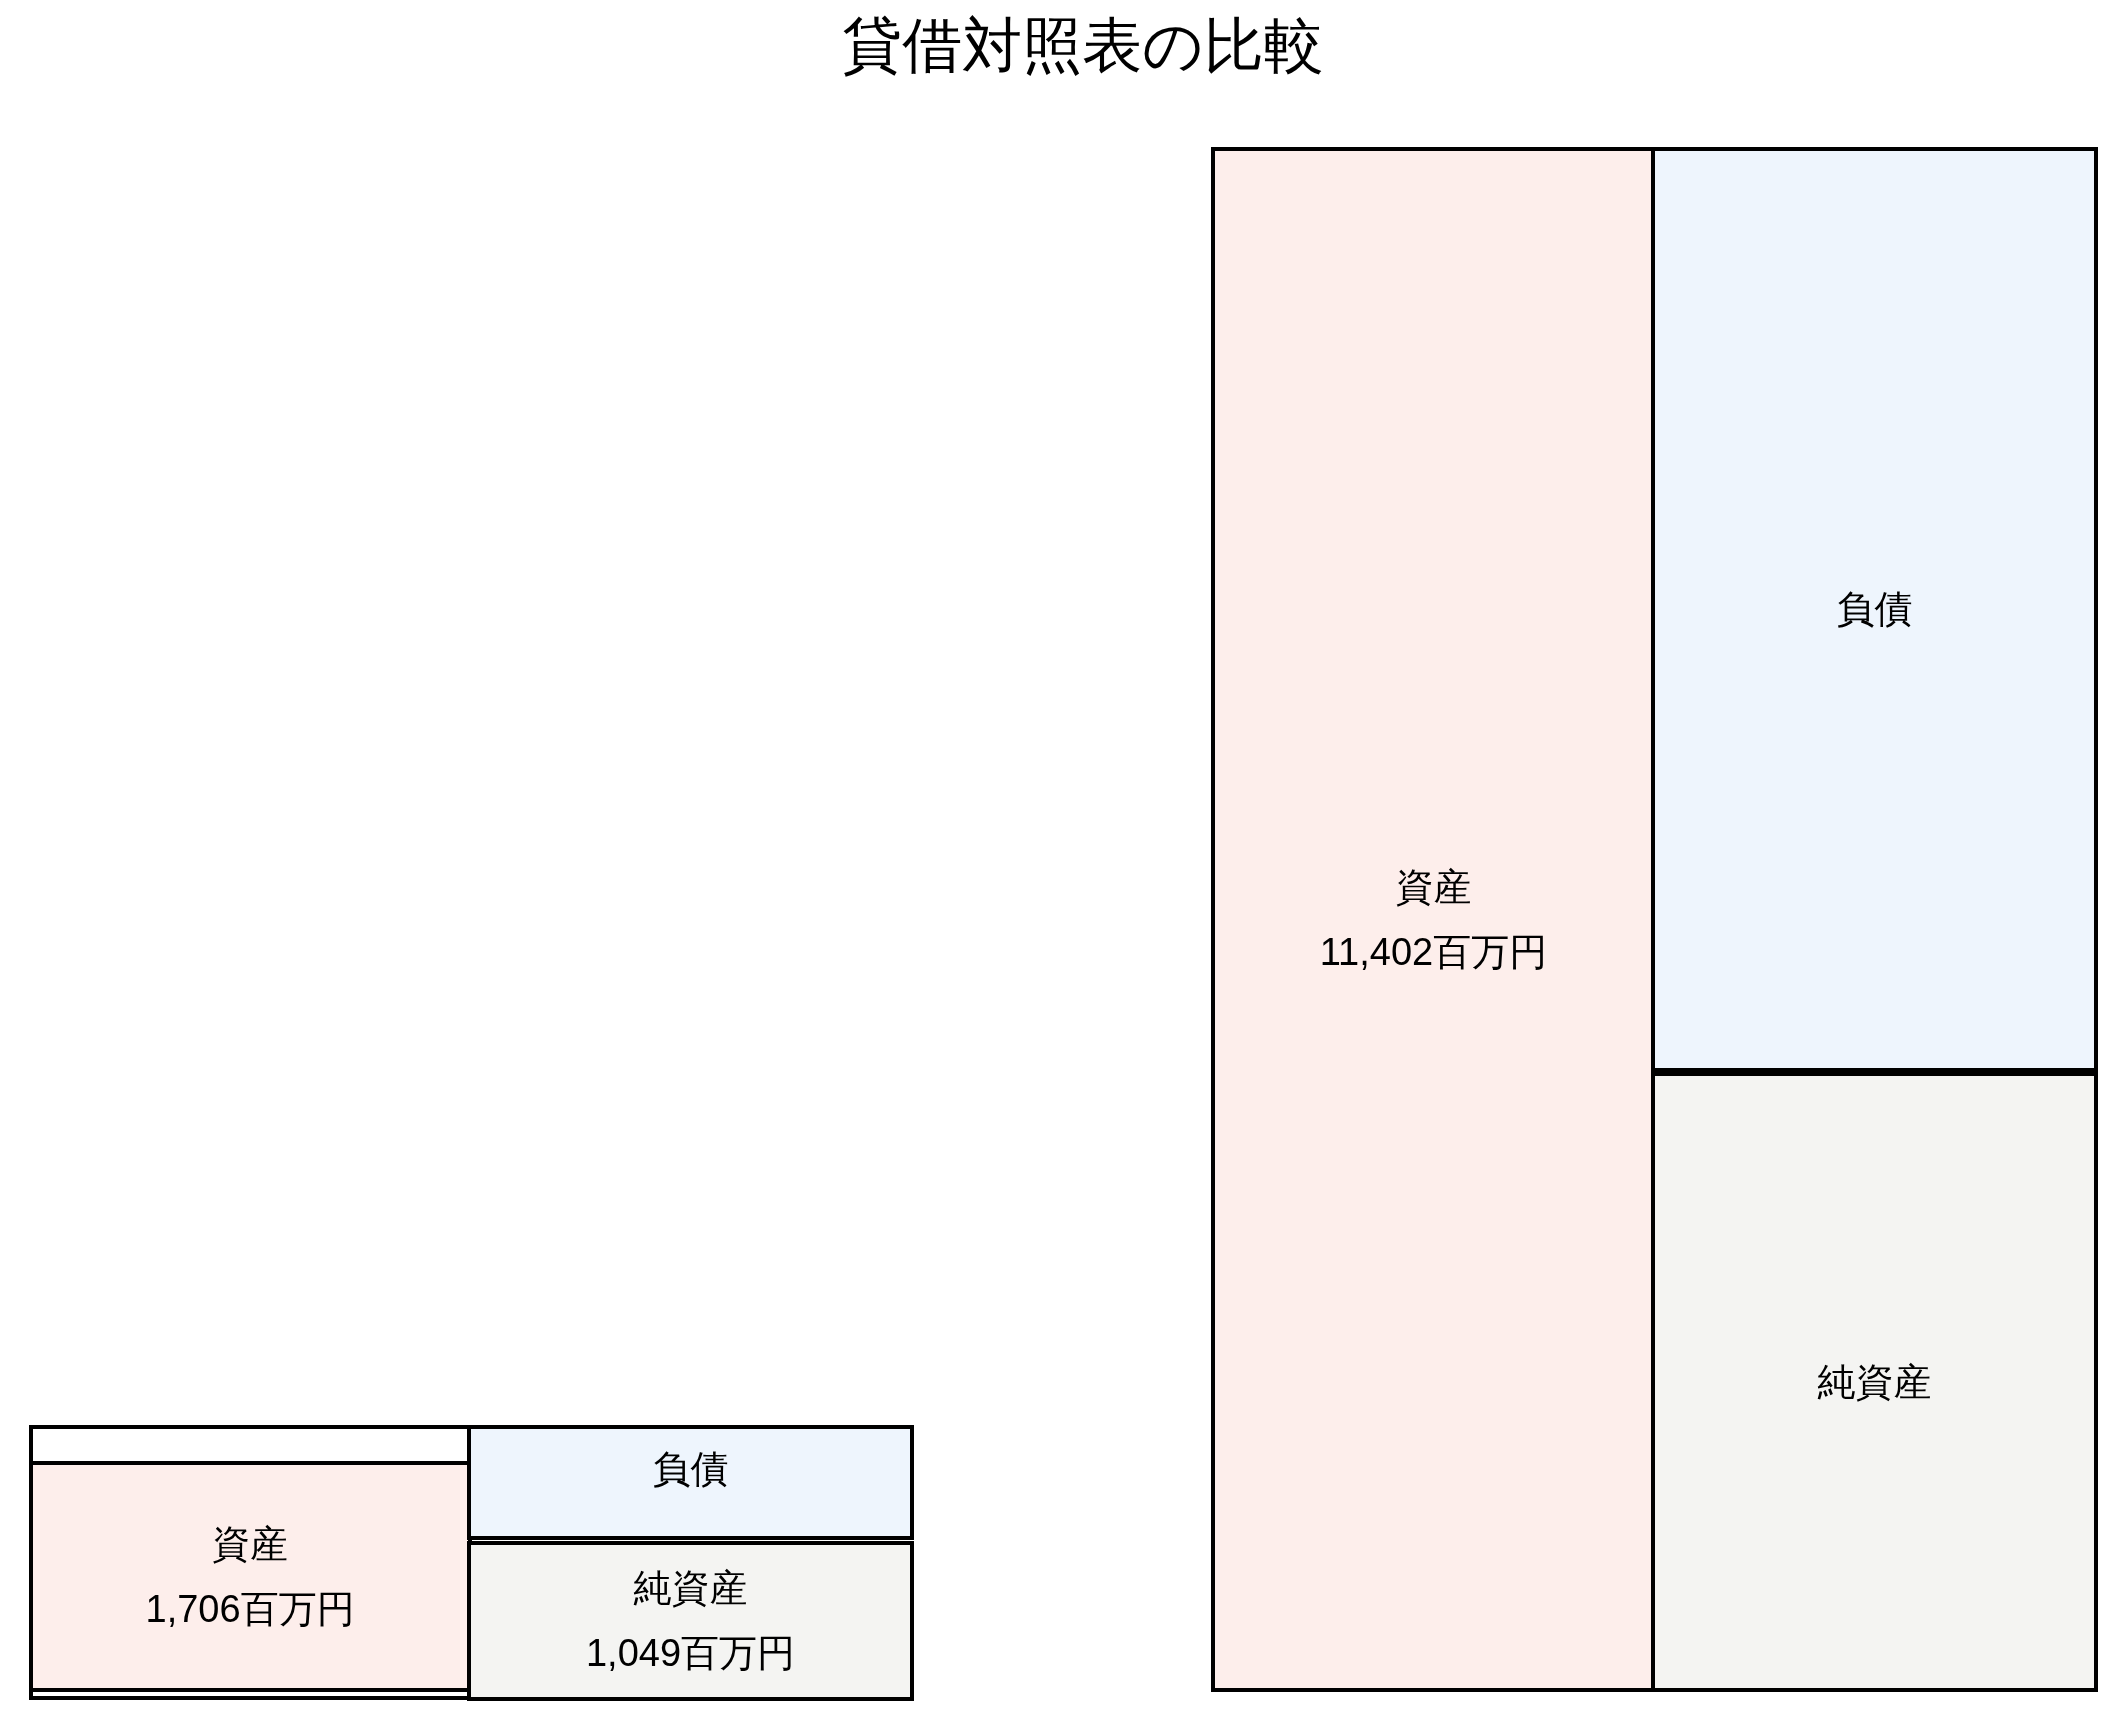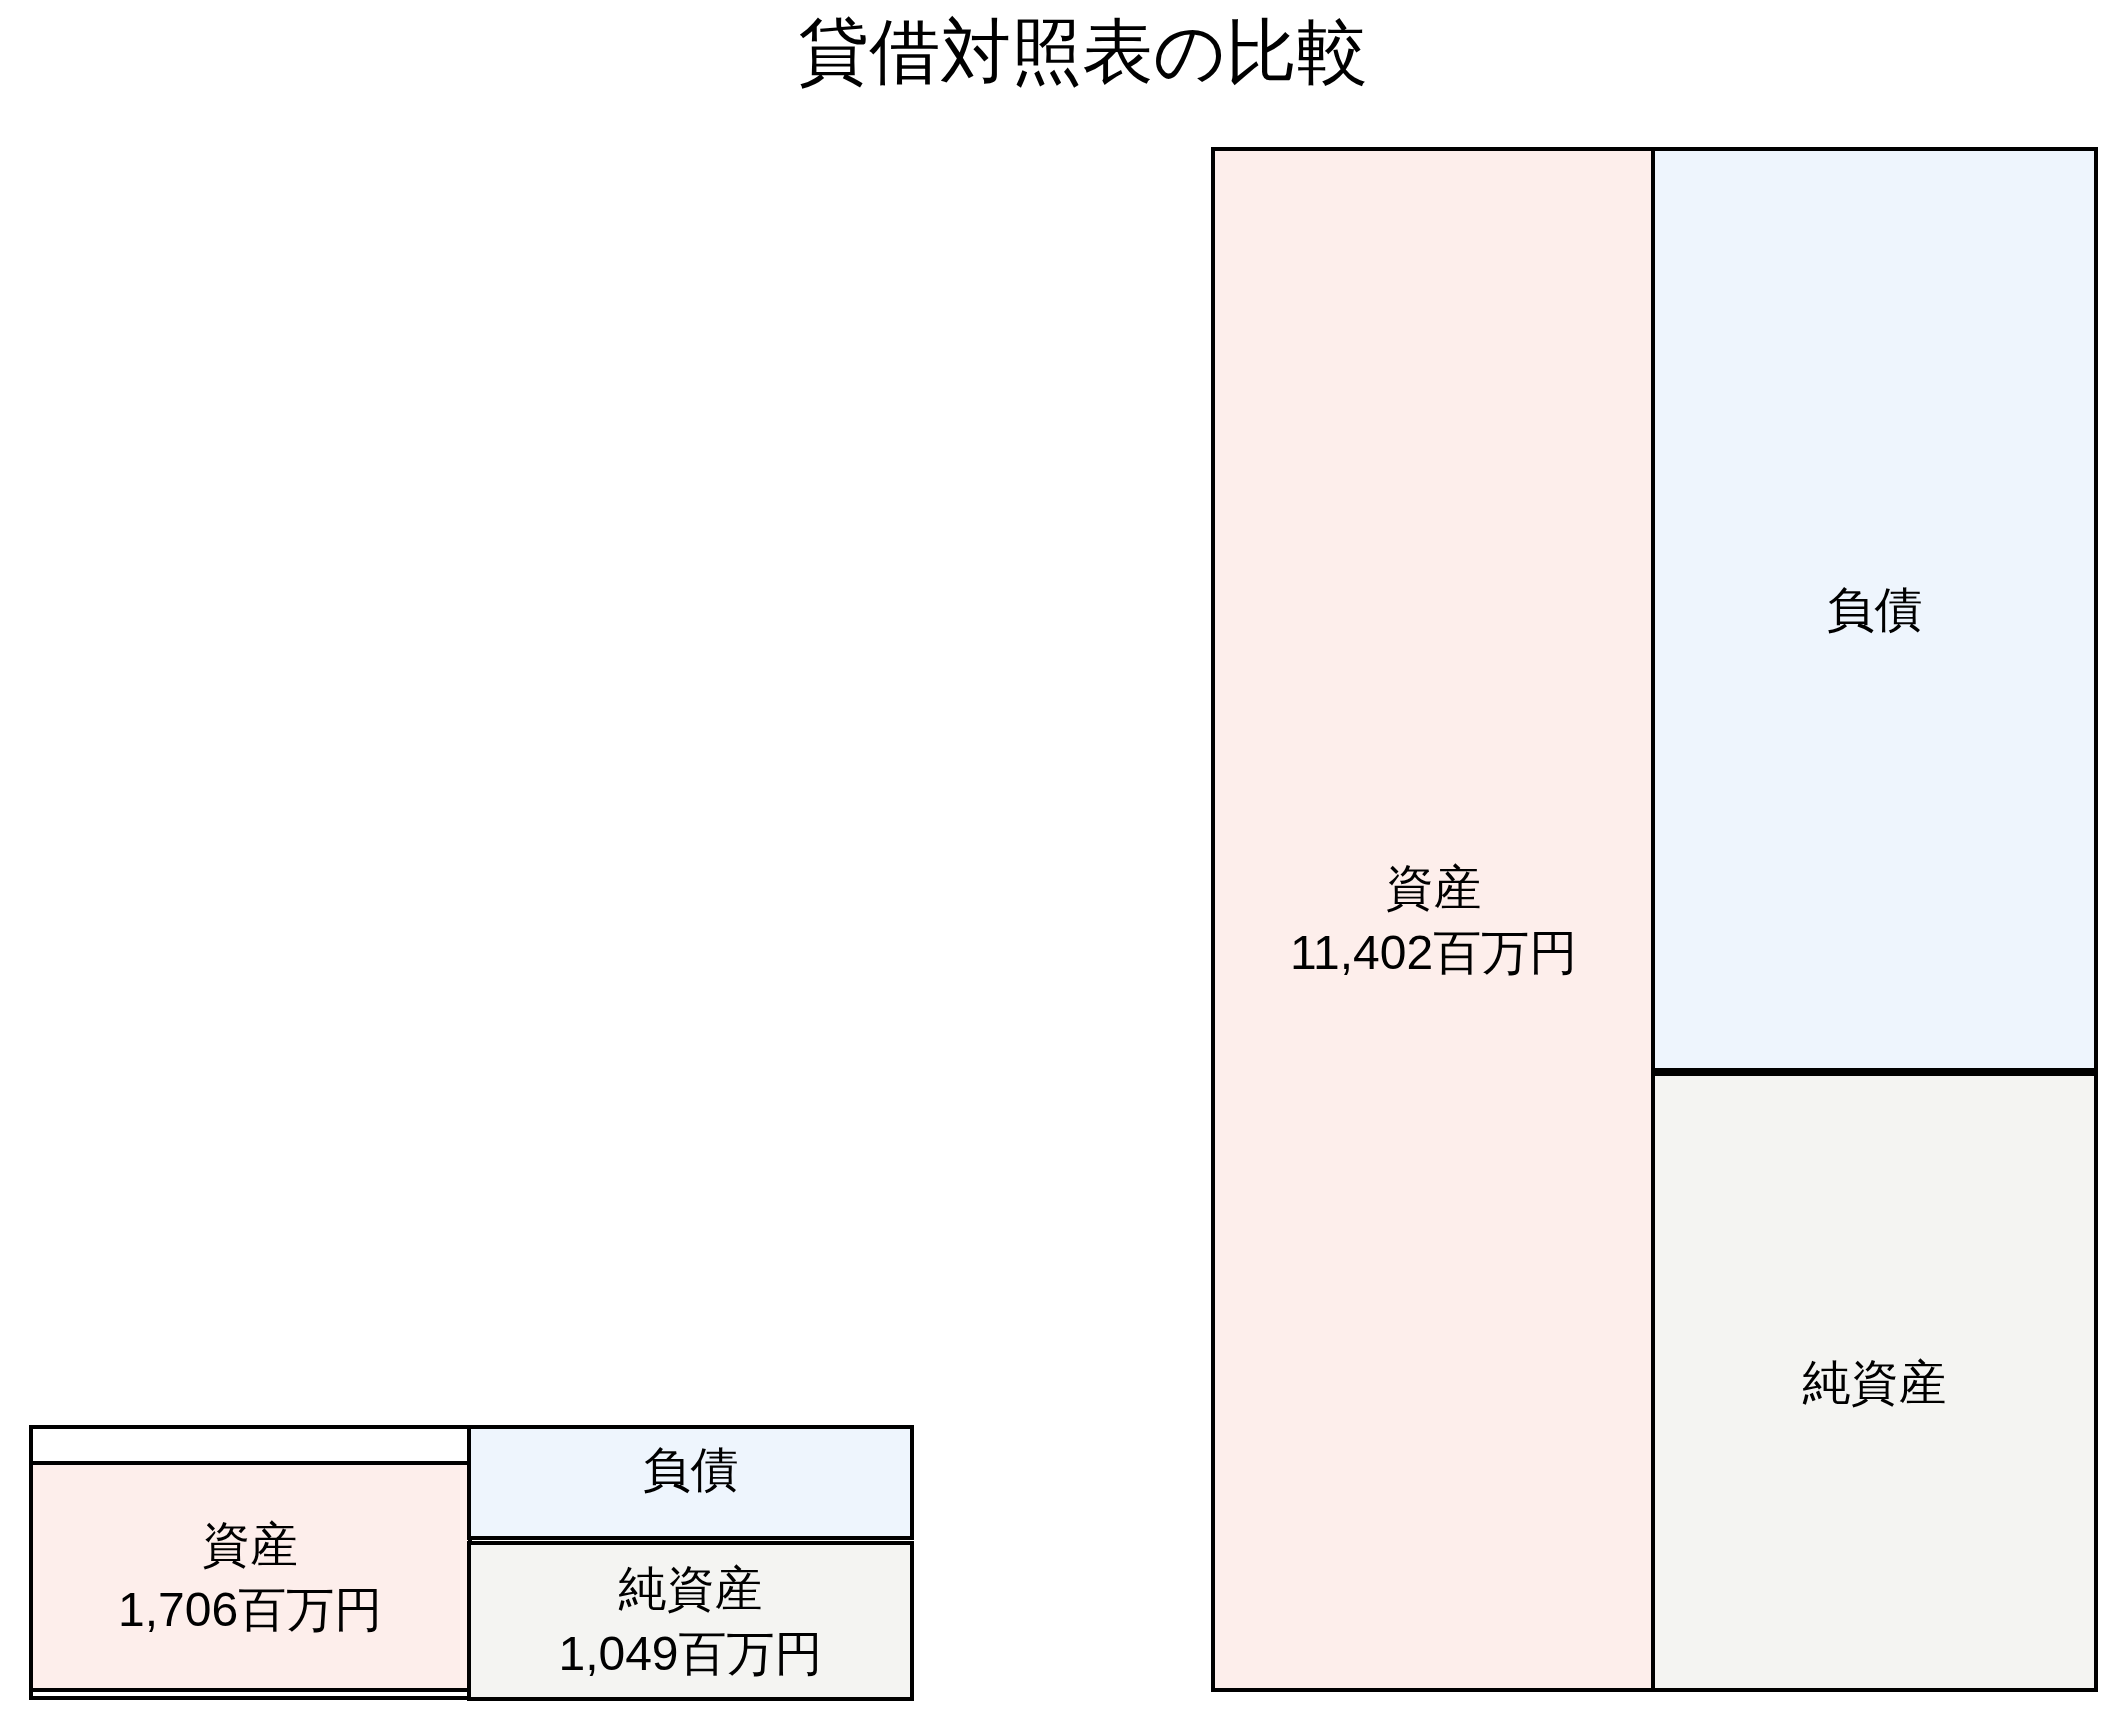--- a/index.html
+++ b/index.html
@@ -15,35 +15,35 @@
     background: #ffffff;
     overflow: hidden;
     color: #000000;
   }
   .chart-title {
     position: absolute;
     top: 15.8px;
     left: 39px;
     width: 2088px;
     text-align: center;
-    font-size: 71px;
+    font-size: 60px;
     line-height: 1.0;
     color: #000000;
     white-space: nowrap;
   }
   .box {
     position: absolute;
     box-sizing: border-box;
     border: 4.9px solid #000000;
     display: flex;
     flex-direction: column;
     align-items: center;
     justify-content: center;
     text-align: center;
-    font-size: 48px;
+    font-size: 38px;
     line-height: 65px;
   }
   .box .line { display: block; white-space: nowrap; }
 
   
   .lg-assets {
     left: 1211px; top: 147px; width: 445px; height: 1545px;
     background: #fdeeeb;
   }
   .lg-liabilities {

